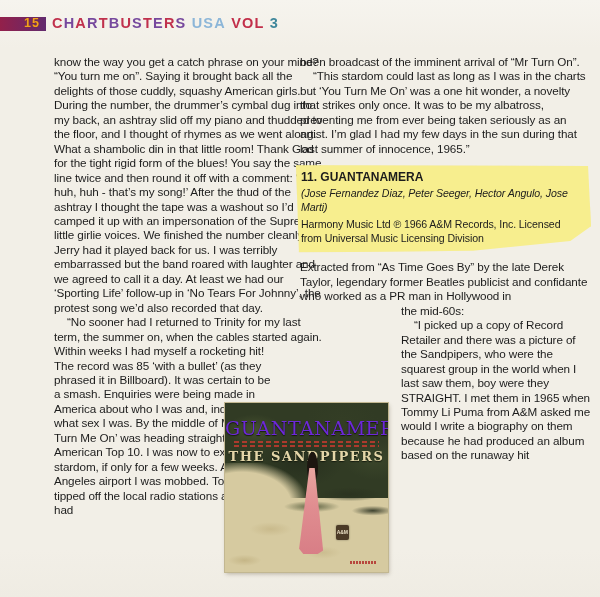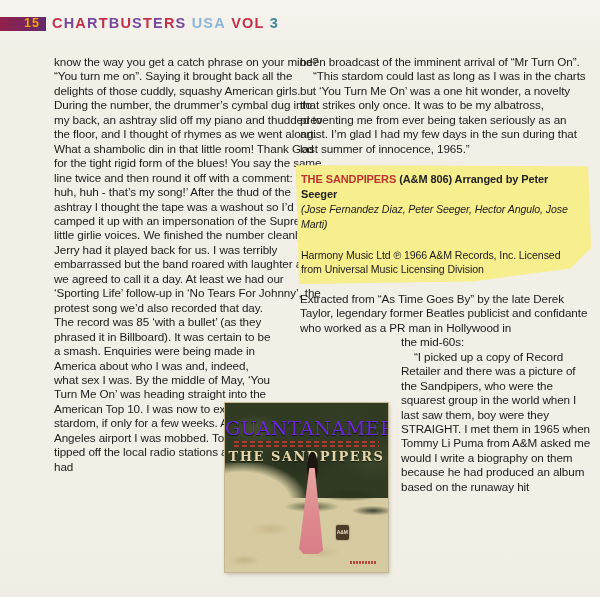--- a/index.html
+++ b/index.html
@@ -37,21 +37,21 @@
     margin:9px 0 8px -4px;padding:5px 6px 7px 5px;
     background:#f7ee8e;
     box-shadow:0 0 4px 1px rgba(240,225,120,.55);
     clip-path:polygon(0 0,99% 1%,100% 70%,93% 87%,60% 98%,1% 100%);
   }
   .track-box .tb-title{font-size:12px;font-weight:bold;letter-spacing:0;}
   .track-box .tb-line2{font-size:11px;font-weight:bold;margin-top:2px;}
   .tb-artist{color:#bc3430;}
   .tb-detail{color:#222;}
   .track-box .tb-writers{font-size:10.6px;font-style:italic;margin-top:1px;letter-spacing:-0.1px;}
-  .track-box .tb-license{font-size:10.6px;margin-top:17px;width:92%;}
+  .track-box .tb-license{font-size:10.6px;margin-top:2px;width:92%;}
   
   .album{
     position:absolute;left:225px;top:403px;width:163px;height:169px;
     background:#d6caa0;overflow:hidden;
     box-shadow:0 0 0 1px #c2b791, 1px 2px 4px rgba(80,70,40,.35);
   }
   .cover-foliage{
     position:absolute;left:0;top:0;width:100%;height:56%;
     background:
       radial-gradient(ellipse 40px 22px at 18% 28%, #46512f 0%, rgba(70,81,47,0) 70%),
@@ -122,32 +122,33 @@
 
   <div>
     <div class="header-bar">
       <span class="page-num">15</span>
     </div>
     <div class="header-title" id="title-letters"><span style="color: rgb(192, 49, 77);">C</span><span style="color: rgb(118, 72, 157);">H</span><span style="color: rgb(192, 49, 77);">A</span><span style="color: rgb(118, 72, 157);">R</span><span style="color: rgb(192, 49, 77);">T</span><span style="color: rgb(118, 72, 157);">B</span><span style="color: rgb(192, 49, 77);">U</span><span style="color: rgb(118, 72, 157);">S</span><span style="color: rgb(192, 49, 77);">T</span><span style="color: rgb(118, 72, 157);">E</span><span style="color: rgb(192, 49, 77);">R</span><span style="color: rgb(118, 72, 157);">S</span><span style="color: rgb(0, 0, 0);">&nbsp;</span><span style="color: rgb(140, 182, 216);">U</span><span style="color: rgb(140, 182, 216);">S</span><span style="color: rgb(140, 182, 216);">A</span><span style="color: rgb(0, 0, 0);">&nbsp;</span><span style="color: rgb(194, 47, 74);">V</span><span style="color: rgb(194, 47, 74);">O</span><span style="color: rgb(194, 47, 74);">L</span><span style="color: rgb(0, 0, 0);">&nbsp;</span><span style="color: rgb(63, 135, 155);">3</span></div>
   </div>
 
   <div class="col col-left">
     <p>know the way you get a catch phrase on your mind? “You turn me on”. Saying it brought back all the delights of those cuddly, squashy American girls. During the number, the drummer’s cymbal dug into my back, an ashtray slid off my piano and thudded to the floor, and I thought of rhymes as we went along. What a shambolic din in that little room! Thank God for the tight rigid form of the blues! You say the same line twice and then round it off with a comment: ‘Huh, huh, huh - that’s my song!’ After the thud of the ashtray I thought the tape was a washout so I’d camped it up with an impersonation of the Supremes’ little girlie voices. We finished the number cleanly and Jerry had it played back for us. I was terribly embarrassed but the band roared with laughter and we agreed to call it a day. At least we had our ‘Sporting Life’ follow-up in ‘No Tears For Johnny’, the protest song we’d also recorded that day.</p>
+    <p class="indent">“No sooner had I returned to Trinity for my last term, the summer on, when the cables started again. Within weeks I had myself a rocketing hit!</p>
     <div>
       <div class="spacer-right"></div>
       <p>The record was 85 ‘with a bullet’ (as they phrased it in Billboard). It was certain to be a smash. Enquiries were being made in America about who I was and, indeed, what sex I was. By the middle of May, ‘You Turn Me On’ was heading straight into the American Top 10. I was now to experience stardom, if only for a few weeks. At Los Angeles airport I was mobbed. Tower had tipped off the local radio stations and word had</p>
     </div>
   </div>
 
   <div class="col col-right">
     <p>been broadcast of the imminent arrival of “Mr Turn On”.</p>
     <p class="indent">“This stardom could last as long as I was in the charts but ‘You Turn Me On’ was a one hit wonder, a novelty that strikes only once. It was to be my albatross, preventing me from ever being taken seriously as an artist. I’m glad I had my few days in the sun during that last summer of innocence, 1965.”</p>
 
     <div class="track-box">
-      <div class="tb-line2"><span class="tb-artist">THE SANDPIPERS</span><span class="tb-detail"> (A&amp;M 806) Arranged by Peter Seeger</span></div>
+      <div class="tb-title">11. GUANTANAMERA</div>
       <div class="tb-writers">(Jose Fernandez Diaz, Peter Seeger, Hector Angulo, Jose Marti)</div>
       <div class="tb-license">Harmony Music Ltd ℗ 1966 A&amp;M Records, Inc. Licensed from Universal Music Licensing Division</div>
     </div>
 
     <p>Extracted from “As Time Goes By” by the late Derek Taylor, legendary former Beatles publicist and confidante who worked as a PR man in Hollywood in</p>
     <div>
       <div class="spacer-left"></div>
       <p>the mid-60s:</p>
       <p class="indent">“I picked up a copy of Record Retailer and there was a picture of the Sandpipers, who were the squarest group in the world when I last saw them, boy were they STRAIGHT. I met them in 1965 when Tommy Li Puma from A&amp;M asked me would I write a biography on them because he had produced an album based on the runaway hit</p>
     </div>

